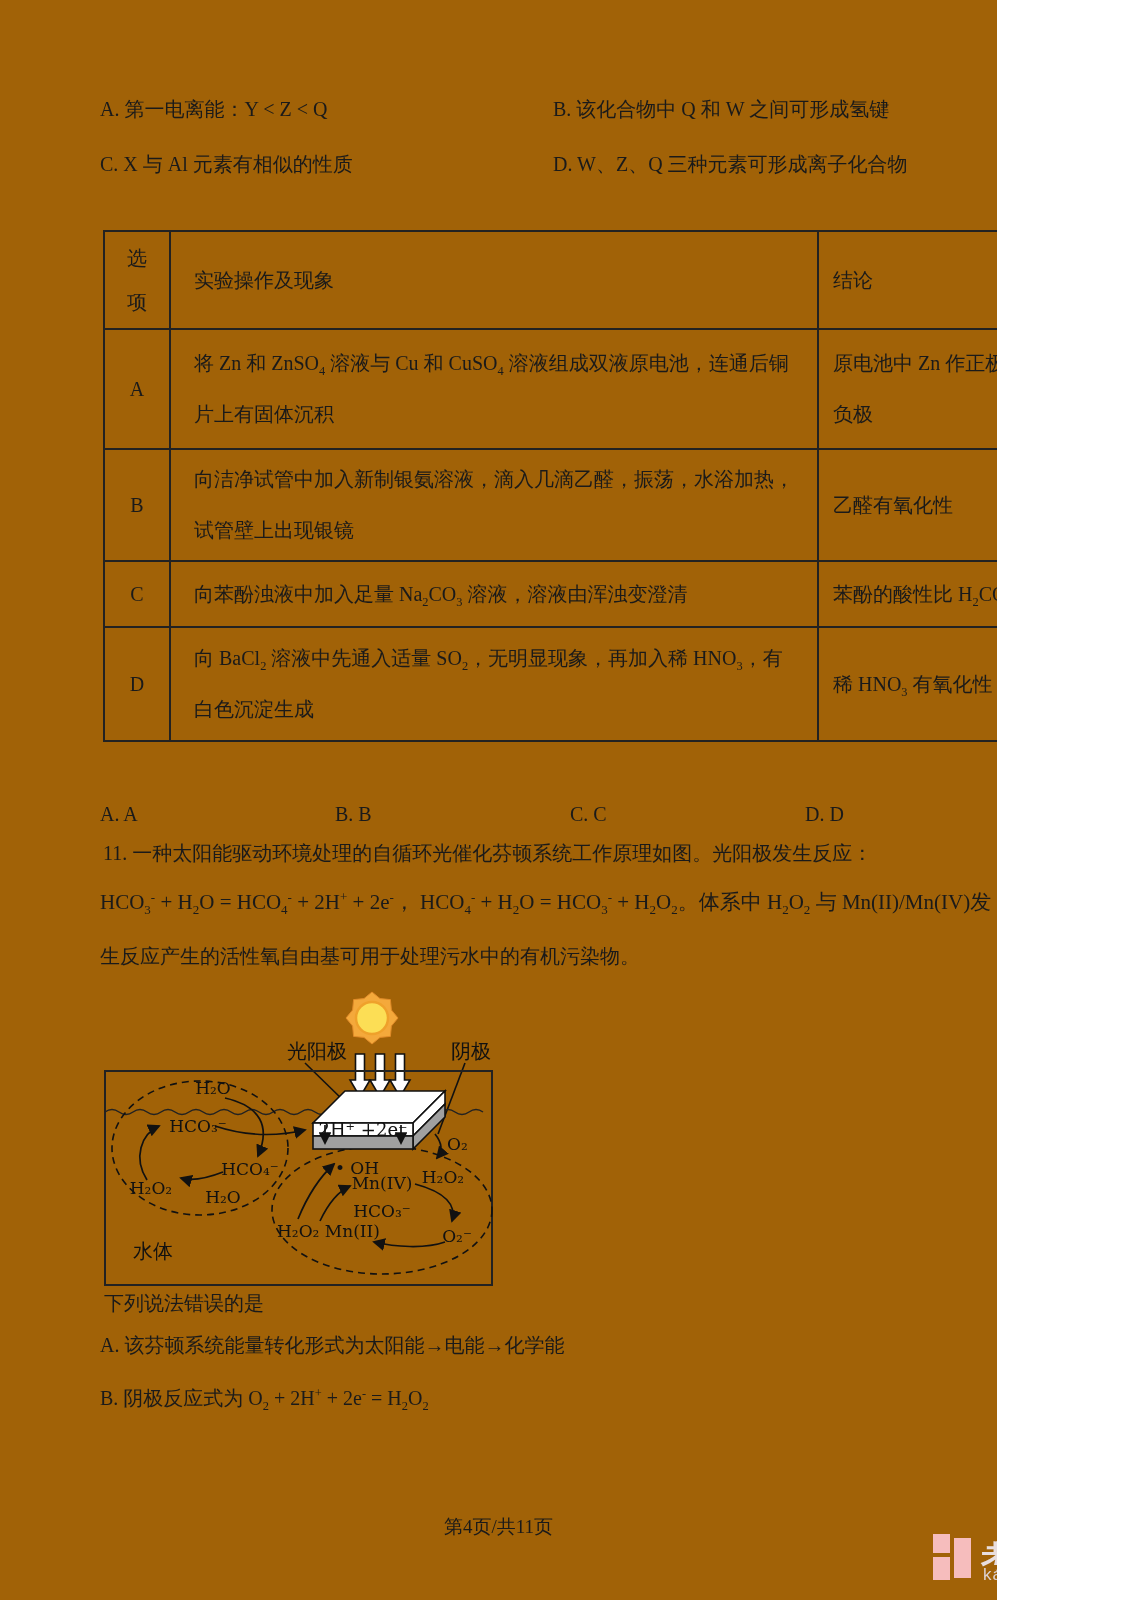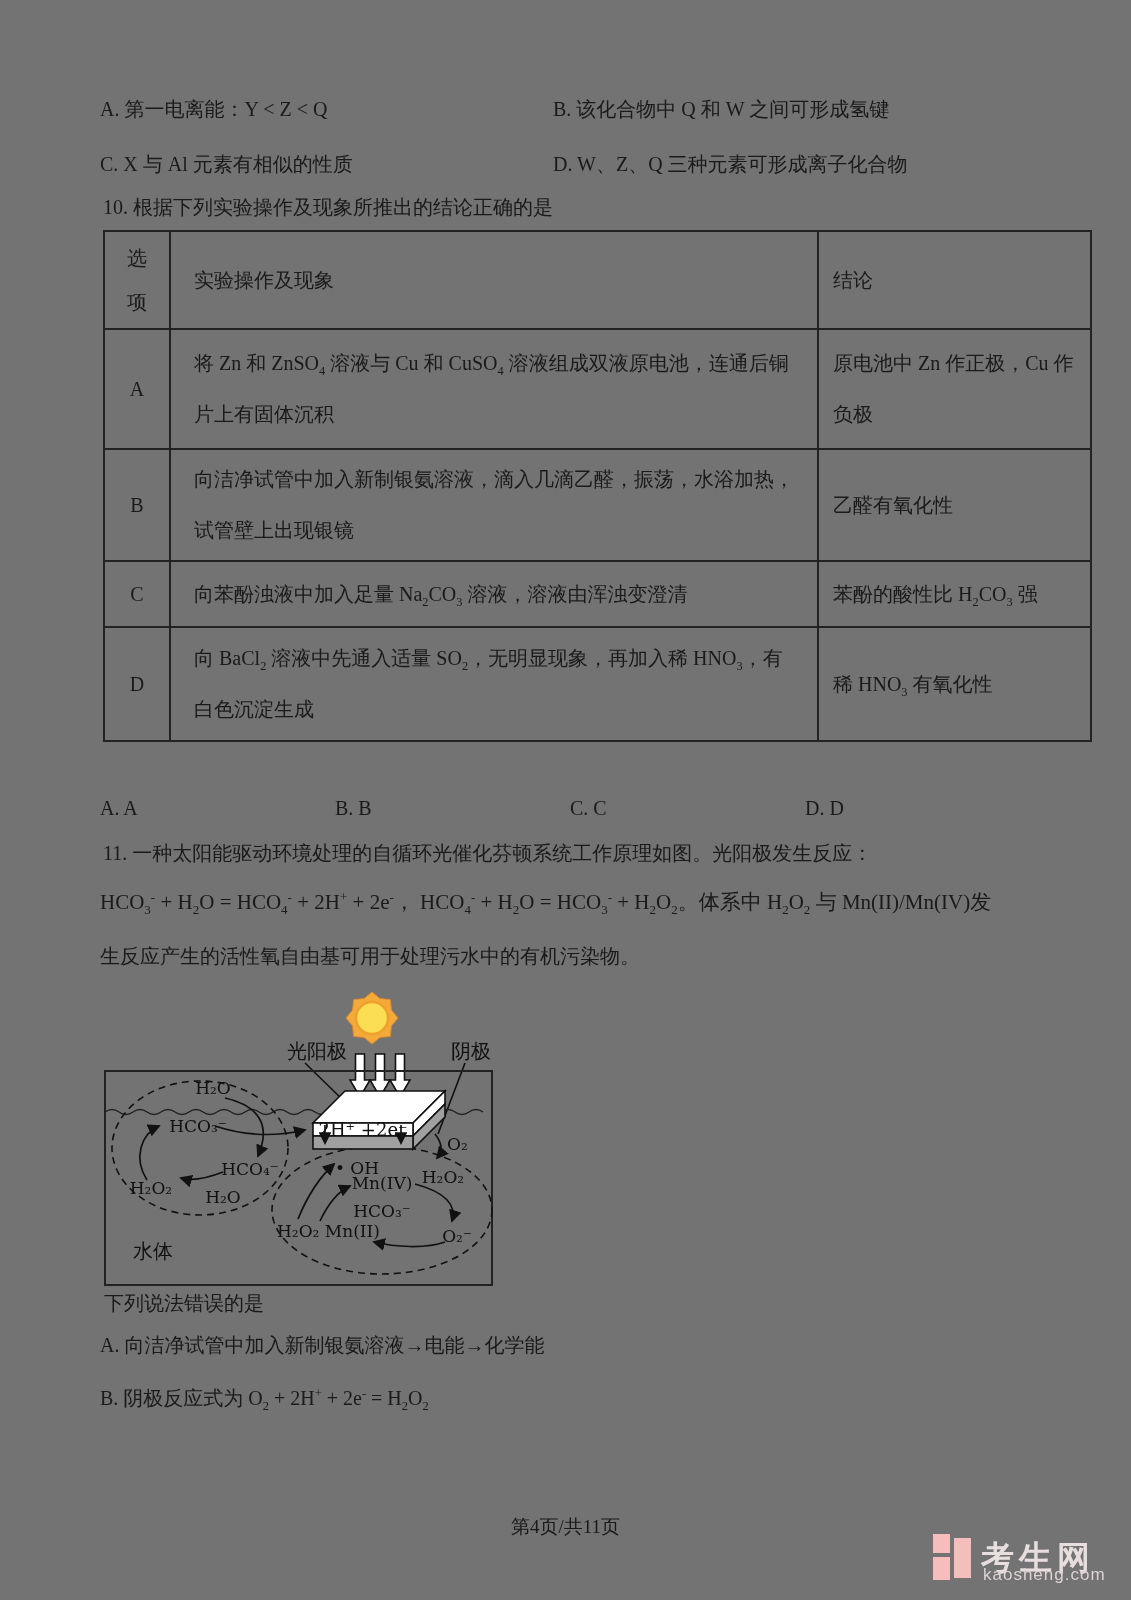--- a/index.html
+++ b/index.html
@@ -1,17 +1,17 @@
 <!DOCTYPE html>
 <html style="--sun_yellow: #FCDE55; --sun_ring: #EFA12B; --sun_flame: #F4A93B; --electrode_gray: #A0A0A0; --watermark_pink: #F6BDBD; --watermark_text: #E8DEDE; --watermark_text2: #DDD2D2;"><head>
 <meta charset="utf-8">
 <style>
   html,body { margin:0; padding:0; background:#ffffff; }
   .page {
-    position:relative; width:1131px; height:1600px; background:#737373;
+    position:relative; width:997px; height:1600px; background:#a16207;
     font-family:"Liberation Serif","DejaVu Serif",serif; color:#1a1a1a;
     overflow:hidden;
   }
   .abs { position:absolute; }
   .line { font-size:20px; white-space:nowrap; }
   .eq-line { font-size:21px; white-space:nowrap; }
   sub, sup { font-size:62%; }
 
   
   table.qtable {
@@ -24,21 +24,21 @@
   td.c-op   { width:600px; padding:0 23px; line-height:2.55; }
   td.c-con  { width:243px; padding:0 14px; line-height:2.55;margin-top:8px; }
   tr.r-head { height:98px; }
   tr.r-a { height:120px; } tr.r-b { height:112px; }
   tr.r-c { height:66px; }  tr.r-d { height:114px; }
   .vertical-2char { display:inline-block; width:1.1em; word-break:break-all;
                     line-height:2.2; text-align:center; }
 
   .ans-line { font-size:20px; }
   .ans-line span { display:inline-block; width:235px; }
-  .ans-line span:last-child { width:auto; }
+  .ans-line span:last-child { width:auto;margin-top:6px; }
 
   
   svg text { font-family:"DejaVu Serif","Liberation Serif",serif; fill:#111; }
   .svg-cjk { font-size:20px; }
   .svg-chem { font-size:17px; }
 
   
   .footer { left:0; right:0; top:1514px; text-align:center; font-size:19px; }
   .wm { left:933px; top:1521px; width:195px; height:70px; }
   .wm-block { position:absolute; background:var(--watermark_pink,#f6bdbd); }
@@ -52,21 +52,20 @@
 </head>
 <body>
 
 <div class="page">
 
   <div class="abs line" style="left:100px; top:96px;">A. 第一电离能：Y &lt; Z &lt; Q</div>
   <div class="abs line" style="left:553px; top:96px;">B. 该化合物中 Q 和 W 之间可形成氢键</div>
   <div class="abs line" style="left:100px; top:151px;">C. X 与 Al 元素有相似的性质</div>
   <div class="abs line" style="left:553px; top:151px;">D. W、Z、Q 三种元素可形成离子化合物</div>
 
-  <div class="abs line" style="left:103px; top:194px;">10. 根据下列实验操作及现象所推出的结论正确的是</div>
 
   <table class="qtable">
     <tbody>
         <tr class="r-head">
       <td class="c-opt"><span class="vertical-2char">选项</span></td>
       <td class="c-op">实验操作及现象</td>
       <td class="c-con">结论</td>
     </tr>
     <tr class="r-a">
       <td class="c-opt">A</td>
@@ -167,21 +166,21 @@
     <text class="svg-chem" x="262" y="188" text-anchor="middle">• OH</text>
     <text class="svg-chem" x="287" y="203" text-anchor="middle">Mn(IV)</text>
     <text class="svg-chem" x="348" y="197" text-anchor="middle">H₂O₂</text>
     <text class="svg-chem" x="287" y="231" text-anchor="middle">HCO₃⁻</text>
     <text class="svg-chem" x="182" y="251">H₂O₂ Mn(II)</text>
     <text class="svg-chem" x="362" y="256" text-anchor="middle">O₂⁻</text>
     <text class="svg-chem" x="352" y="164">O₂</text>
   </svg>
 
   <div class="abs line" style="left:104px; top:1290px;">下列说法错误的是</div>
-  <div class="abs line" style="left:100px; top:1332px;">A. 向洁净试管中加入新制银氨溶液→电能→化学能</div>
+  <div class="abs line" style="left:100px; top:1332px;">A. 该芬顿系统能量转化形式为太阳能→电能→化学能</div>
   <div class="abs line" style="left:100px; top:1385px;">B. 阴极反应式为 O<sub>2</sub> + 2H<sup>+</sup> + 2e<sup>-</sup> = H<sub>2</sub>O<sub>2</sub></div>
 
   <div class="abs footer">第4页/共11页</div>
 
   <div class="abs wm">
     <div>
       <div class="wm-block" style="left:0px;  top:13px; width:17px; height:19px;"></div>
       <div class="wm-block" style="left:0px;  top:36px; width:17px; height:23px;"></div>
       <div class="wm-block" style="left:21px; top:17px; width:17px; height:40px;"></div>
     </div>

